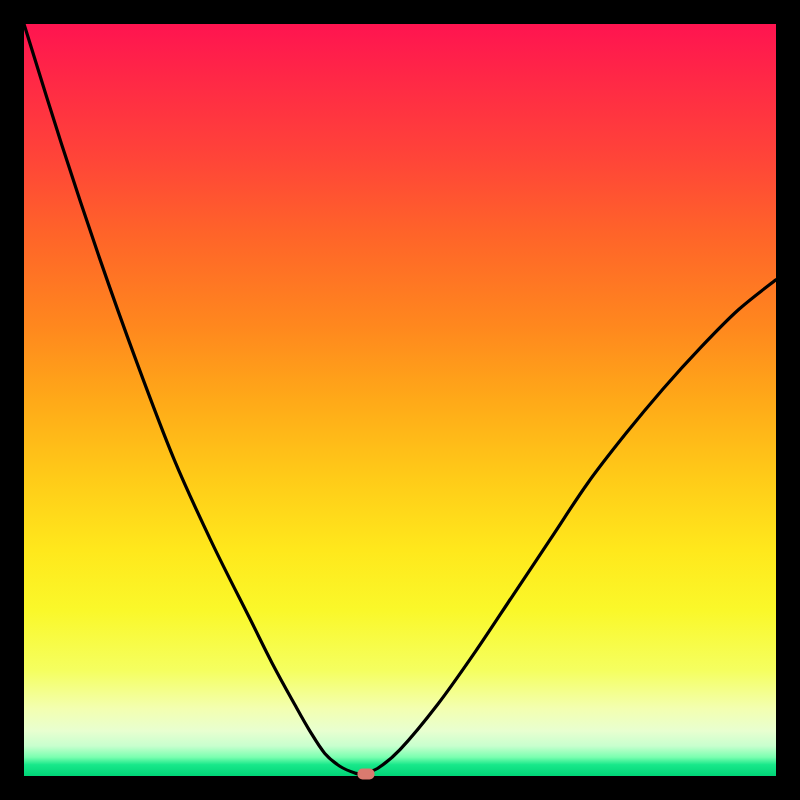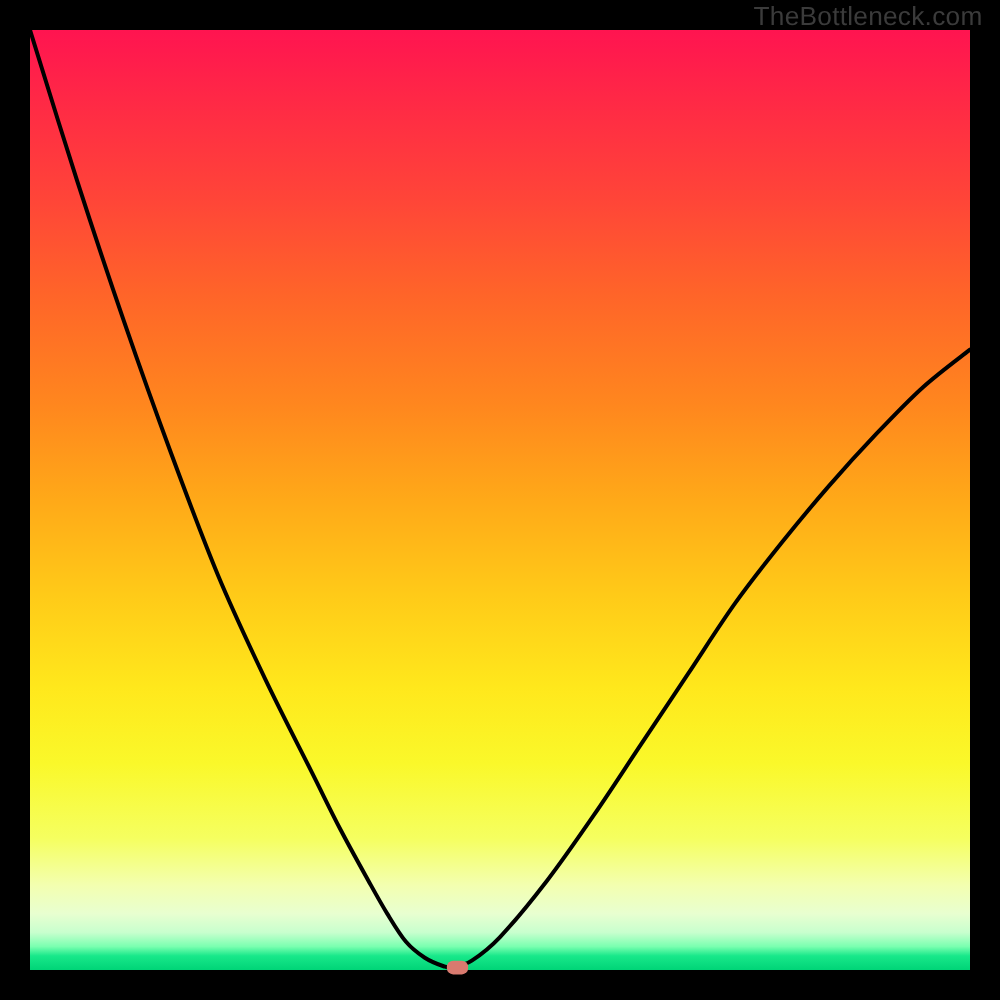--- a/index.html
+++ b/index.html
@@ -67,21 +67,20 @@
     border-radius: 5px;
     background: #d97a6f;
     z-index: 3;
     transform: translate(-50%, -50%);
   }
 </style>
 </head>
 <body>
 
 <div class="frame">
-  <div class="watermark">TheBottleneck.com</div>
 
   <div class="plot-area">
     <svg class="curve" viewBox="0 0 752 752" preserveAspectRatio="none">
       <path id="curve-path" fill="none" stroke="#000" stroke-width="3.2" stroke-linecap="round" stroke-linejoin="round" d="M 0 0 C 6.266666666666667 20.053333333333338, 25.06666666666667 81.46666666666668, 37.6 120.32000000000002 C 50.13333333333333 159.17333333333335, 62.66666666666667 196.77333333333337, 75.2 233.12000000000003 C 87.73333333333333 269.4666666666667, 100.26666666666667 304.55999999999995, 112.8 338.4 C 125.33333333333333 372.24, 137.86666666666667 406.0800000000001, 150.4 436.1600000000001 C 162.93333333333334 466.24000000000007, 175.46666666666667 492.56, 188 518.88 C 200.53333333333333 545.2, 215.57333333333332 574.0266666666668, 225.6 594.08 C 235.62666666666667 614.1333333333333, 240.64000000000004 624.7866666666666, 248.16000000000003 639.1999999999999 C 255.68 653.6133333333332, 264.4533333333333 669.2800000000001, 270.71999999999997 680.5600000000001 C 276.9866666666666 691.84, 280.74666666666667 698.7333333333333, 285.76 706.88 C 290.7733333333333 715.0266666666666, 295.7866666666667 723.5493333333333, 300.8 729.4399999999999 C 305.81333333333333 735.3306666666666, 310.82666666666665 738.9653333333333, 315.84 742.224 C 320.8533333333333 745.4826666666668, 327.12 747.7386666666666, 330.88 748.992 C 334.64 750.2453333333333, 334.64000000000004 750.496, 338.40000000000003 749.744 C 342.16 748.9920000000001, 347.17333333333335 748.4906666666667, 353.44 744.48 C 359.70666666666665 740.4693333333333, 365.97333333333336 736.3333333333333, 376 725.68 C 386.02666666666664 715.0266666666666, 401.0666666666667 696.8533333333334, 413.6 680.5600000000001 C 426.1333333333333 664.2666666666668, 438.66666666666663 646.0933333333332, 451.2 627.92 C 463.73333333333335 609.7466666666667, 476.26666666666665 590.3199999999999, 488.8 571.52 C 501.33333333333337 552.72, 513.8666666666667 533.92, 526.4 515.12 C 538.9333333333333 496.32, 551.4666666666667 476.26666666666665, 564 458.71999999999997 C 576.5333333333333 441.1733333333333, 589.0666666666667 425.5066666666666, 601.6 409.8399999999999 C 614.1333333333333 394.17333333333323, 626.6666666666666 379.13333333333327, 639.1999999999999 364.71999999999997 C 651.7333333333332 350.3066666666667, 664.2666666666668 336.52, 676.8000000000001 323.36 C 689.3333333333334 310.20000000000005, 701.8666666666667 297.04, 714.4 285.76 C 726.9333333333333 274.47999999999996, 745.7333333333333 260.6933333333333, 752 255.67999999999998"></path>
     </svg>
     <div class="marker" id="marker" style="left: 342.16px; top: 749.744px;"></div>
   </div>
 </div>
 
 </body></html>

